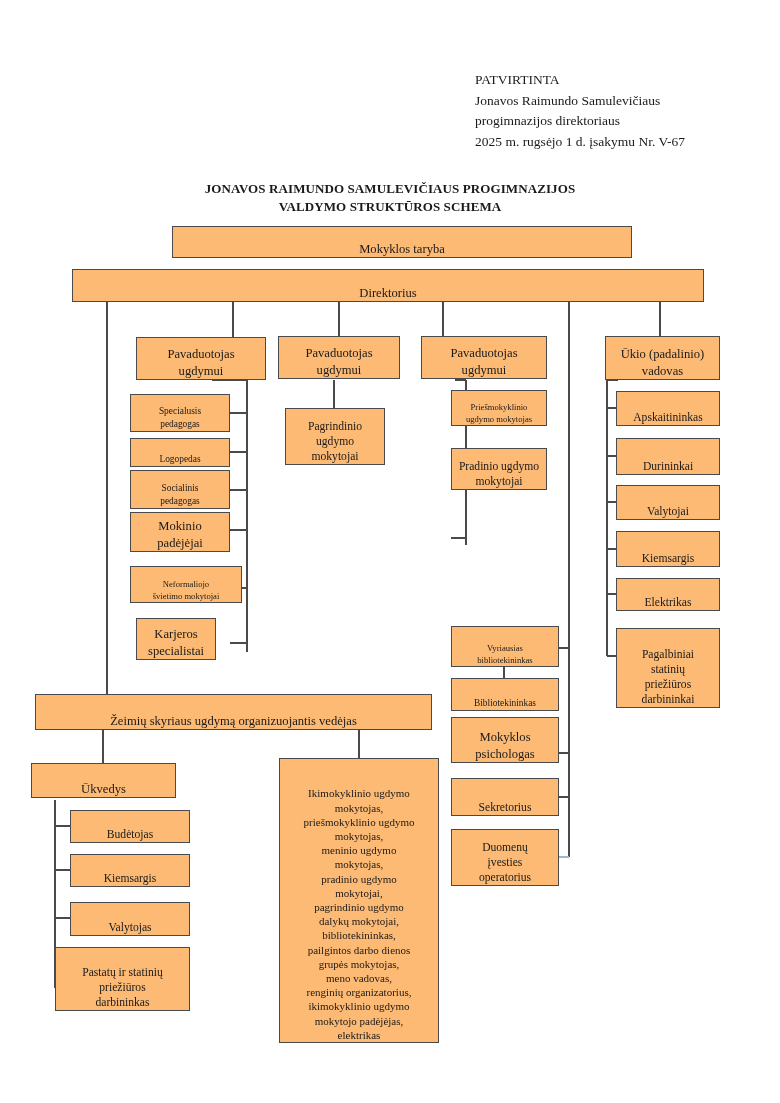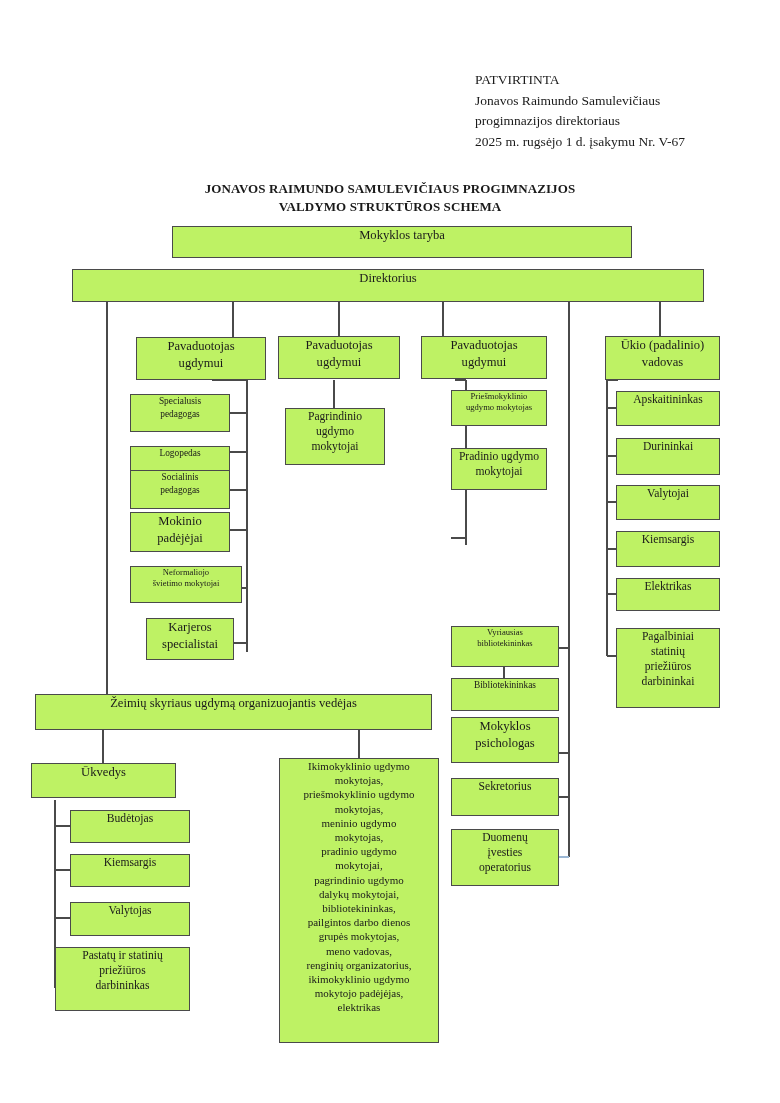--- a/index.html
+++ b/index.html
@@ -4,22 +4,22 @@
 <style>
   html,body{margin:0;padding:0;background:#ffffff;}
   body{width:780px;height:1103px;position:relative;
        font-family:"Liberation Serif","DejaVu Serif",serif;color:#1a1a1a;}
   #chart{position:absolute;left:0;top:0;width:780px;height:1103px;}
   svg.wires{position:absolute;left:0;top:0;width:780px;height:1103px;
             pointer-events:none;}
   .hdr{position:absolute;font-size:13.5px;line-height:20.5px;white-space:pre;}
   .title{position:absolute;text-align:center;font-weight:bold;font-size:13px;
          line-height:18px;letter-spacing:.1px;}
-  .box{position:absolute;border:1px solid #4a4a4a;background:#bef264;
-       box-sizing:border-box;display:flex;align-items:flex-start;
+  .box{position:absolute;border:1px solid #4a4a4a;background:#fdba74;
+       box-sizing:border-box;display:flex;align-items:flex-end;
        justify-content:center;text-align:center;}
   .box span{display:block;padding:0 3px;}
   .f13{font-size:12.6px;line-height:16.5px;}
   .f12{font-size:11.6px;line-height:15px;}
   .f10{font-size:9.4px;line-height:13px;}
   .f9{font-size:8.6px;line-height:11.4px;}
   .f115{font-size:11px;line-height:14.2px;}
 </style>
 </head>
 <body>
@@ -106,32 +106,32 @@
   <div class="box f13" style="left:421px;top:336px;width:126px;height:43px;white-space:pre-line;">
     <span>Pavaduotojas
 ugdymui</span></div>
   <div class="box f13" style="left:605px;top:336px;width:115px;height:44px;white-space:pre-line;">
     <span>Ūkio (padalinio)
 vadovas</span></div>
 
   <div class="box f10" style="left:130px;top:394px;width:100px;height:38px;white-space:pre-line;">
     <span>Specialusis
 pedagogas</span></div>
-  <div class="box f10" style="left:130px;top:438px;width:100px;height:29px;white-space:pre-line;margin-top:8px;">
+  <div class="box f10" style="left:130px;top:438px;width:100px;height:29px;white-space:pre-line;">
     <span>Logopedas</span></div>
   <div class="box f10" style="left:130px;top:470px;width:100px;height:39px;white-space:pre-line;">
     <span>Socialinis
 pedagogas</span></div>
   <div class="box f13" style="left:130px;top:512px;width:100px;height:40px;white-space:pre-line;">
     <span>Mokinio
 padėjėjai</span></div>
   <div class="box f9" style="left:130px;top:566px;width:112px;height:37px;white-space:pre-line;">
     <span>Neformaliojo
 švietimo mokytojai</span></div>
-  <div class="box f13" style="left:146px;top:618px;width:88px;height:42px;white-space:pre-line;">
+  <div class="box f13" style="left:136px;top:618px;width:80px;height:42px;white-space:pre-line;">
     <span>Karjeros
 specialistai</span></div>
 
   <div class="box f12" style="left:285px;top:408px;width:100px;height:57px;white-space:pre-line;">
     <span>Pagrindinio
 ugdymo
 mokytojai</span></div>
 
   <div class="box f9" style="left:451px;top:390px;width:96px;height:36px;white-space:pre-line;">
     <span>Priešmokyklinio

